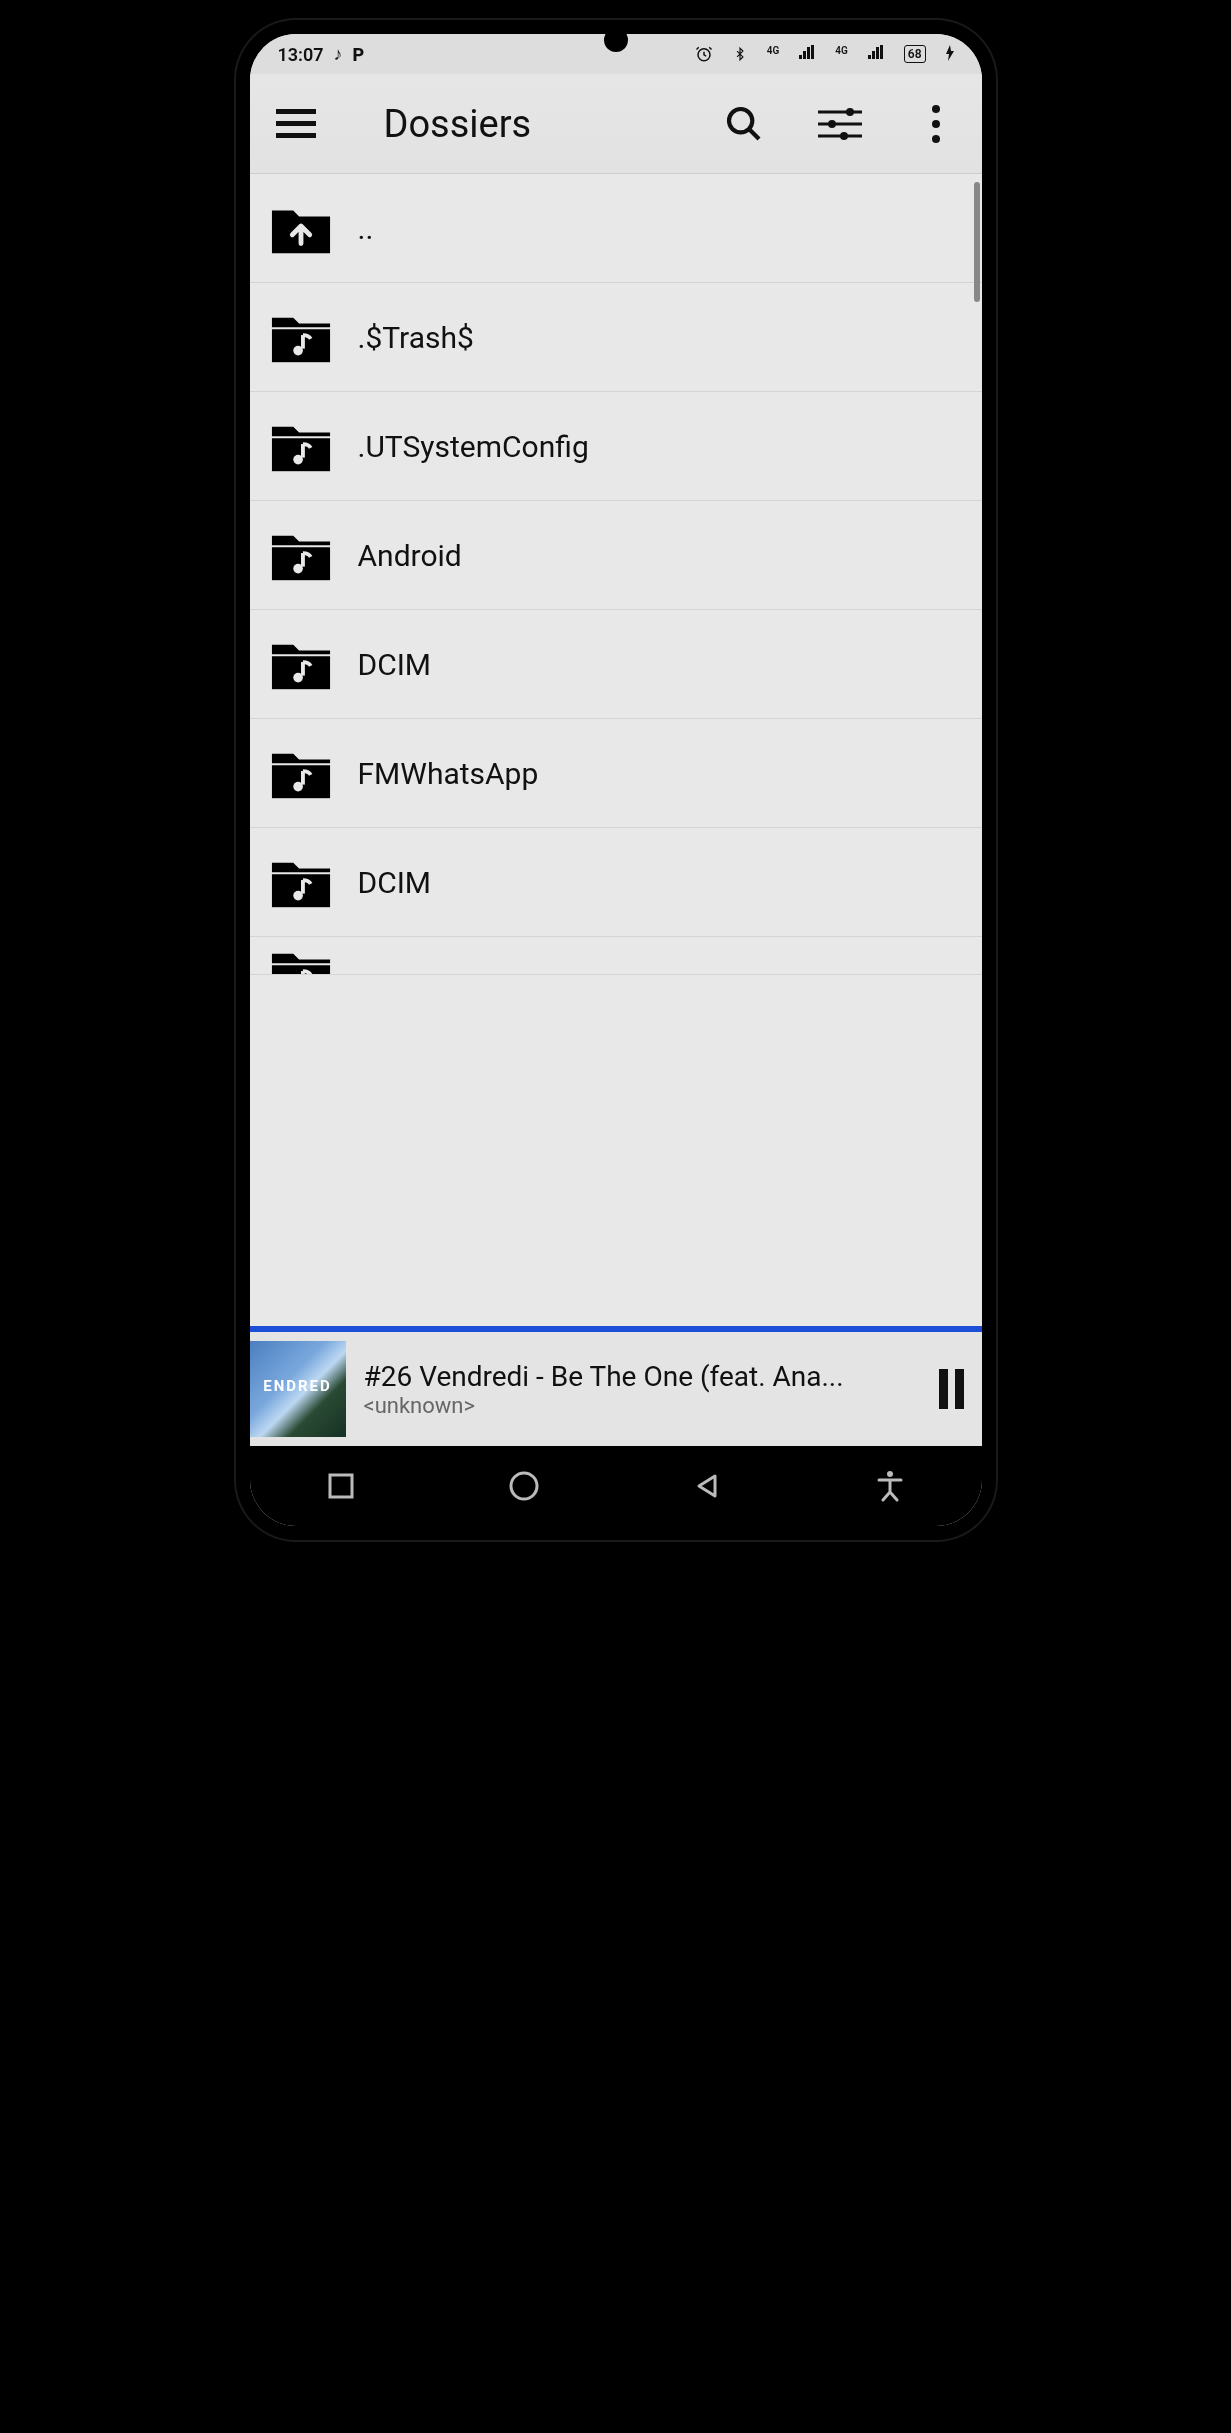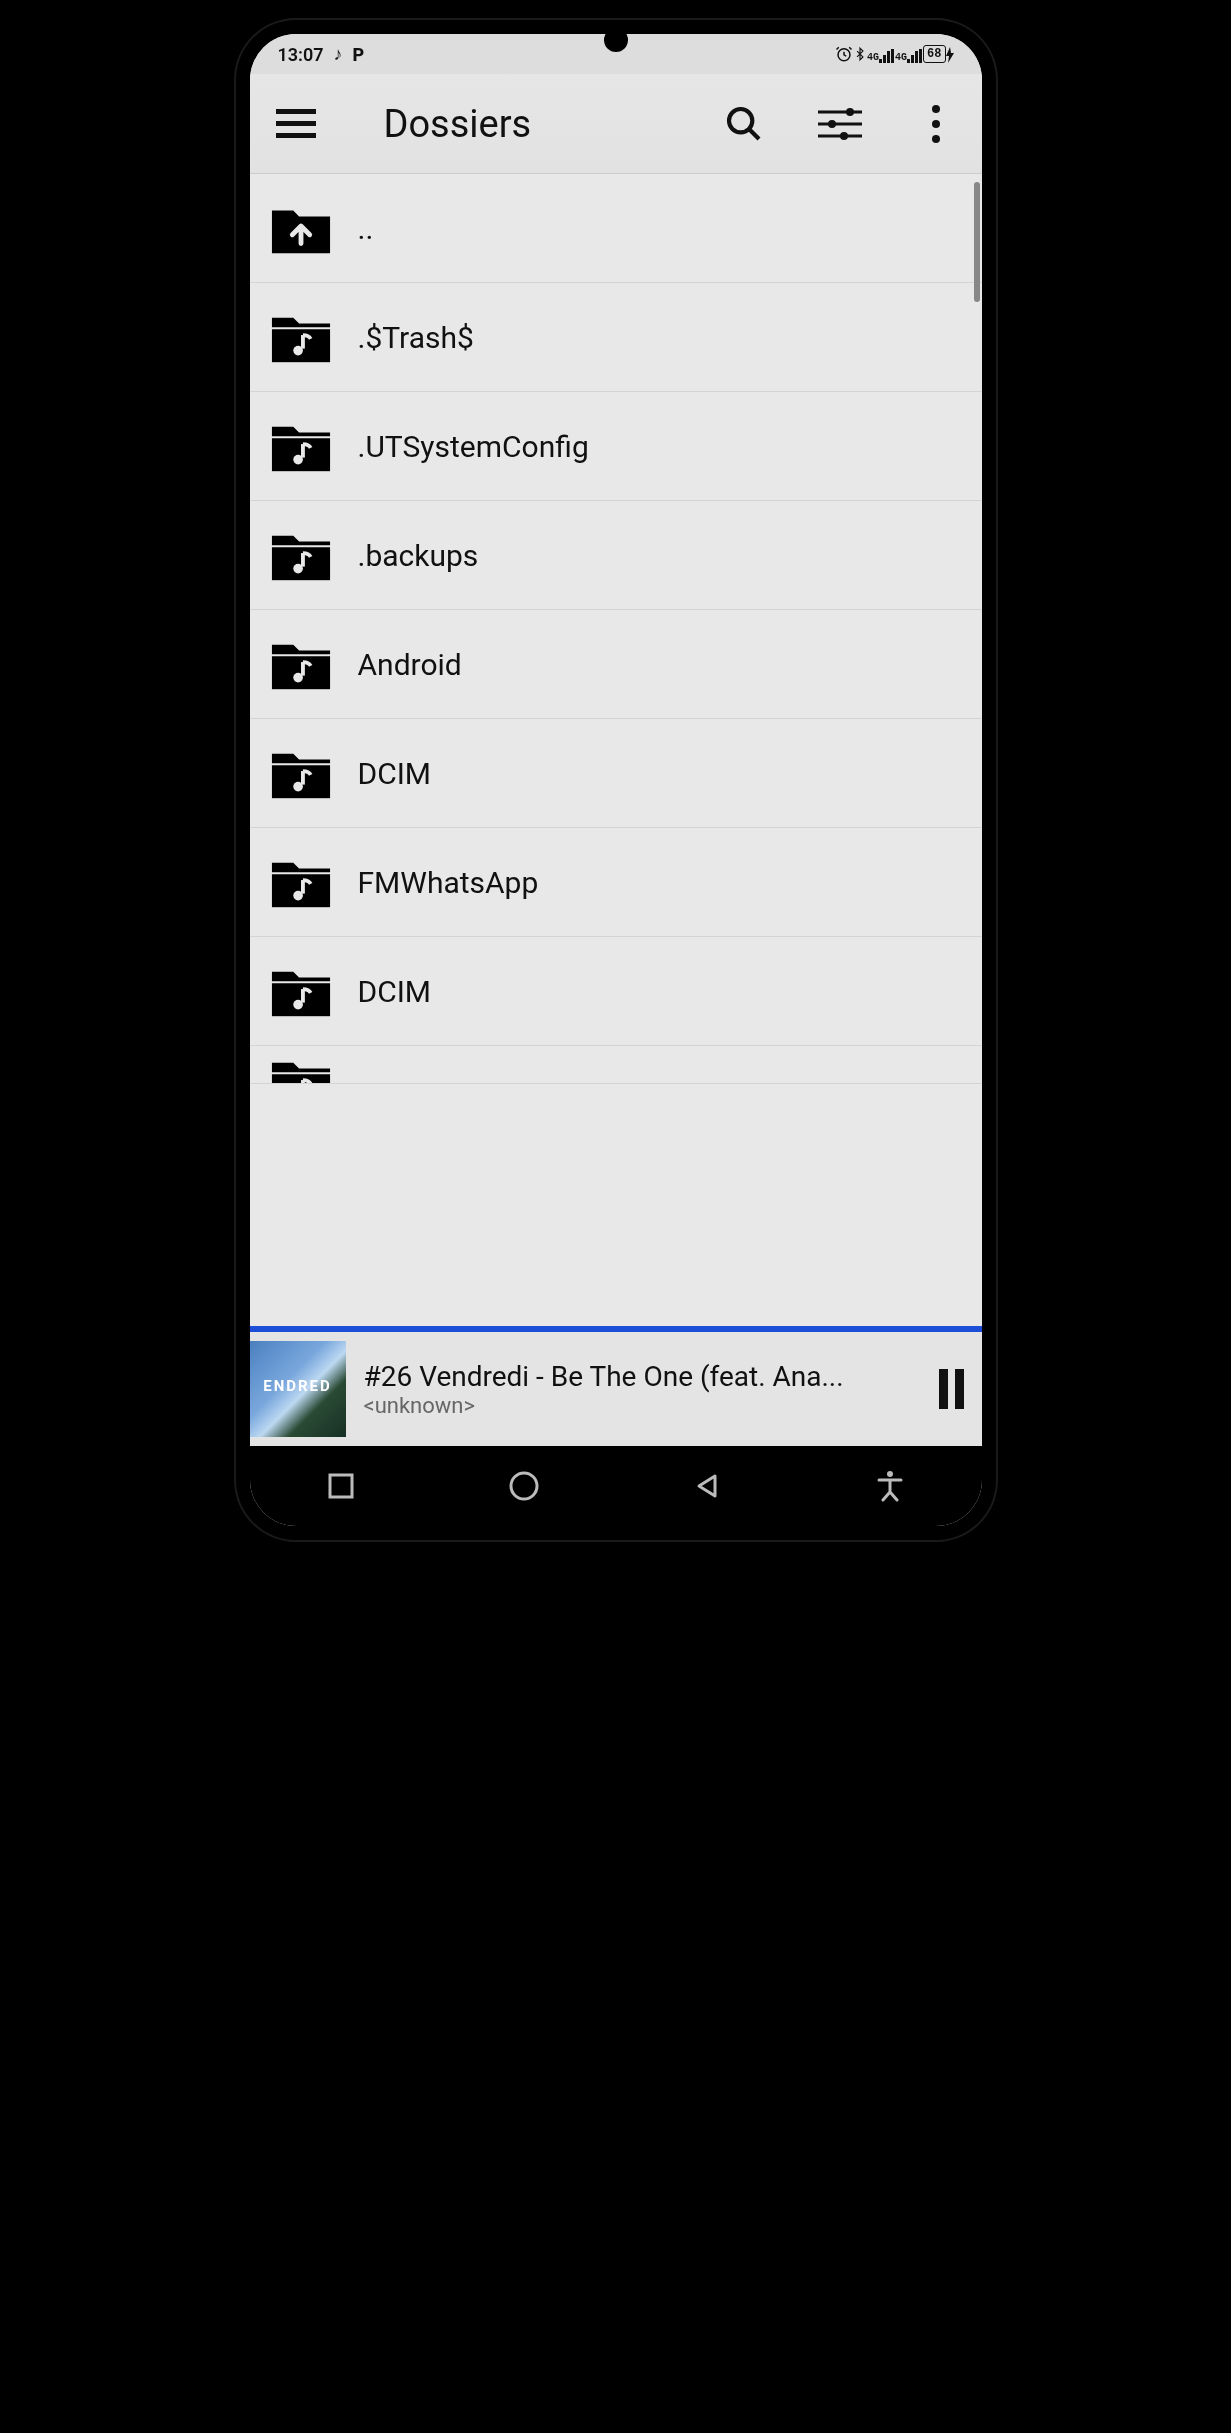--- a/index.html
+++ b/index.html
@@ -48,21 +48,21 @@
     background: #ddd;
     display: flex;
     align-items: center;
     justify-content: space-between;
     padding: 0 28px;
     font-size: 18px;
     font-weight: 600;
     color: #111;
   }
   .status-left { display: flex; align-items: flex-end; gap: 10px; }
-  .status-right { display: flex; align-items: flex-end; gap: 0; font-size: 14px; font-family: Liberation Mono, monospace; }
+  .status-right { display: flex; align-items: flex-start; gap: 20px; font-size: 14px; }
   .battery-box {
     border: 1.5px solid #111;
     border-radius: 3px;
     padding: 0 3px;
     font-size: 12px;
     line-height: 16px;
     display: inline-block;
   }
   .signal { display:inline-block; }
 
@@ -302,30 +302,20 @@
           <span class="row-label">.UTSystemConfig</span>
         </div>
         <div class="row">
           <svg class="folder-icon" viewBox="0 0 64 56">
     <path d="M2 8h22l6 6h32v4H2z" fill="#000"></path>
     <rect x="2" y="20" width="60" height="34" fill="#000"></rect>
     <path d="M34 26v14" stroke="#e8e8e8" stroke-width="4"></path>
     <circle cx="29" cy="42" r="5" fill="#e8e8e8"></circle>
     <path d="M34 26c4 0 7 2 8 4" stroke="#e8e8e8" stroke-width="4" fill="none"></path>
   </svg>
-          <span class="row-label">.backups</span>
-        </div>
-        <div class="row">
-          <svg class="folder-icon" viewBox="0 0 64 56">
-    <path d="M2 8h22l6 6h32v4H2z" fill="#000"></path>
-    <rect x="2" y="20" width="60" height="34" fill="#000"></rect>
-    <path d="M34 26v14" stroke="#e8e8e8" stroke-width="4"></path>
-    <circle cx="29" cy="42" r="5" fill="#e8e8e8"></circle>
-    <path d="M34 26c4 0 7 2 8 4" stroke="#e8e8e8" stroke-width="4" fill="none"></path>
-  </svg>
           <span class="row-label">Android</span>
         </div>
         <div class="row">
           <svg class="folder-icon" viewBox="0 0 64 56">
     <path d="M2 8h22l6 6h32v4H2z" fill="#000"></path>
     <rect x="2" y="20" width="60" height="34" fill="#000"></rect>
     <path d="M34 26v14" stroke="#e8e8e8" stroke-width="4"></path>
     <circle cx="29" cy="42" r="5" fill="#e8e8e8"></circle>
     <path d="M34 26c4 0 7 2 8 4" stroke="#e8e8e8" stroke-width="4" fill="none"></path>
   </svg>

